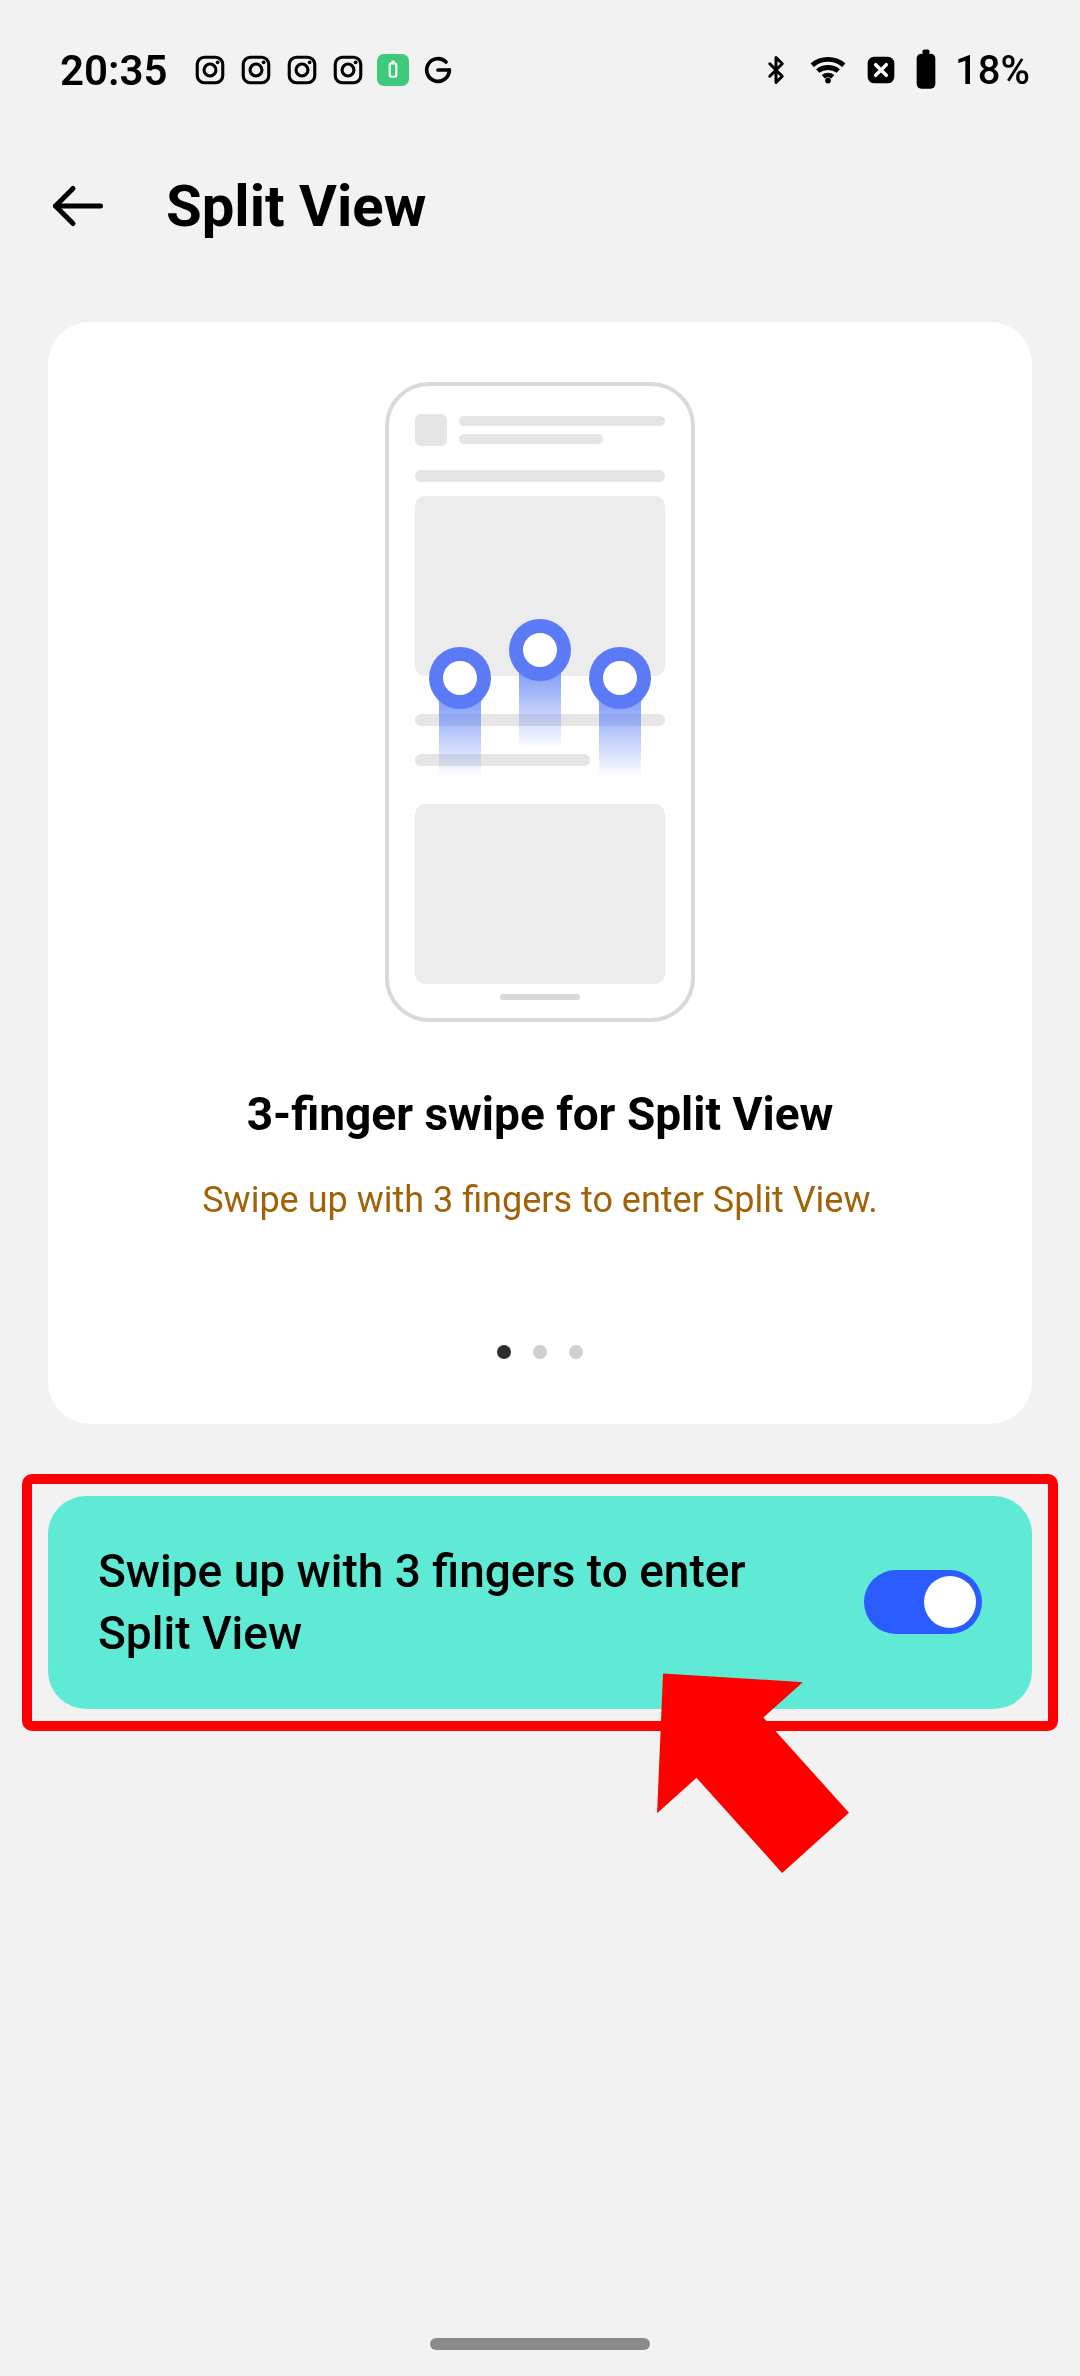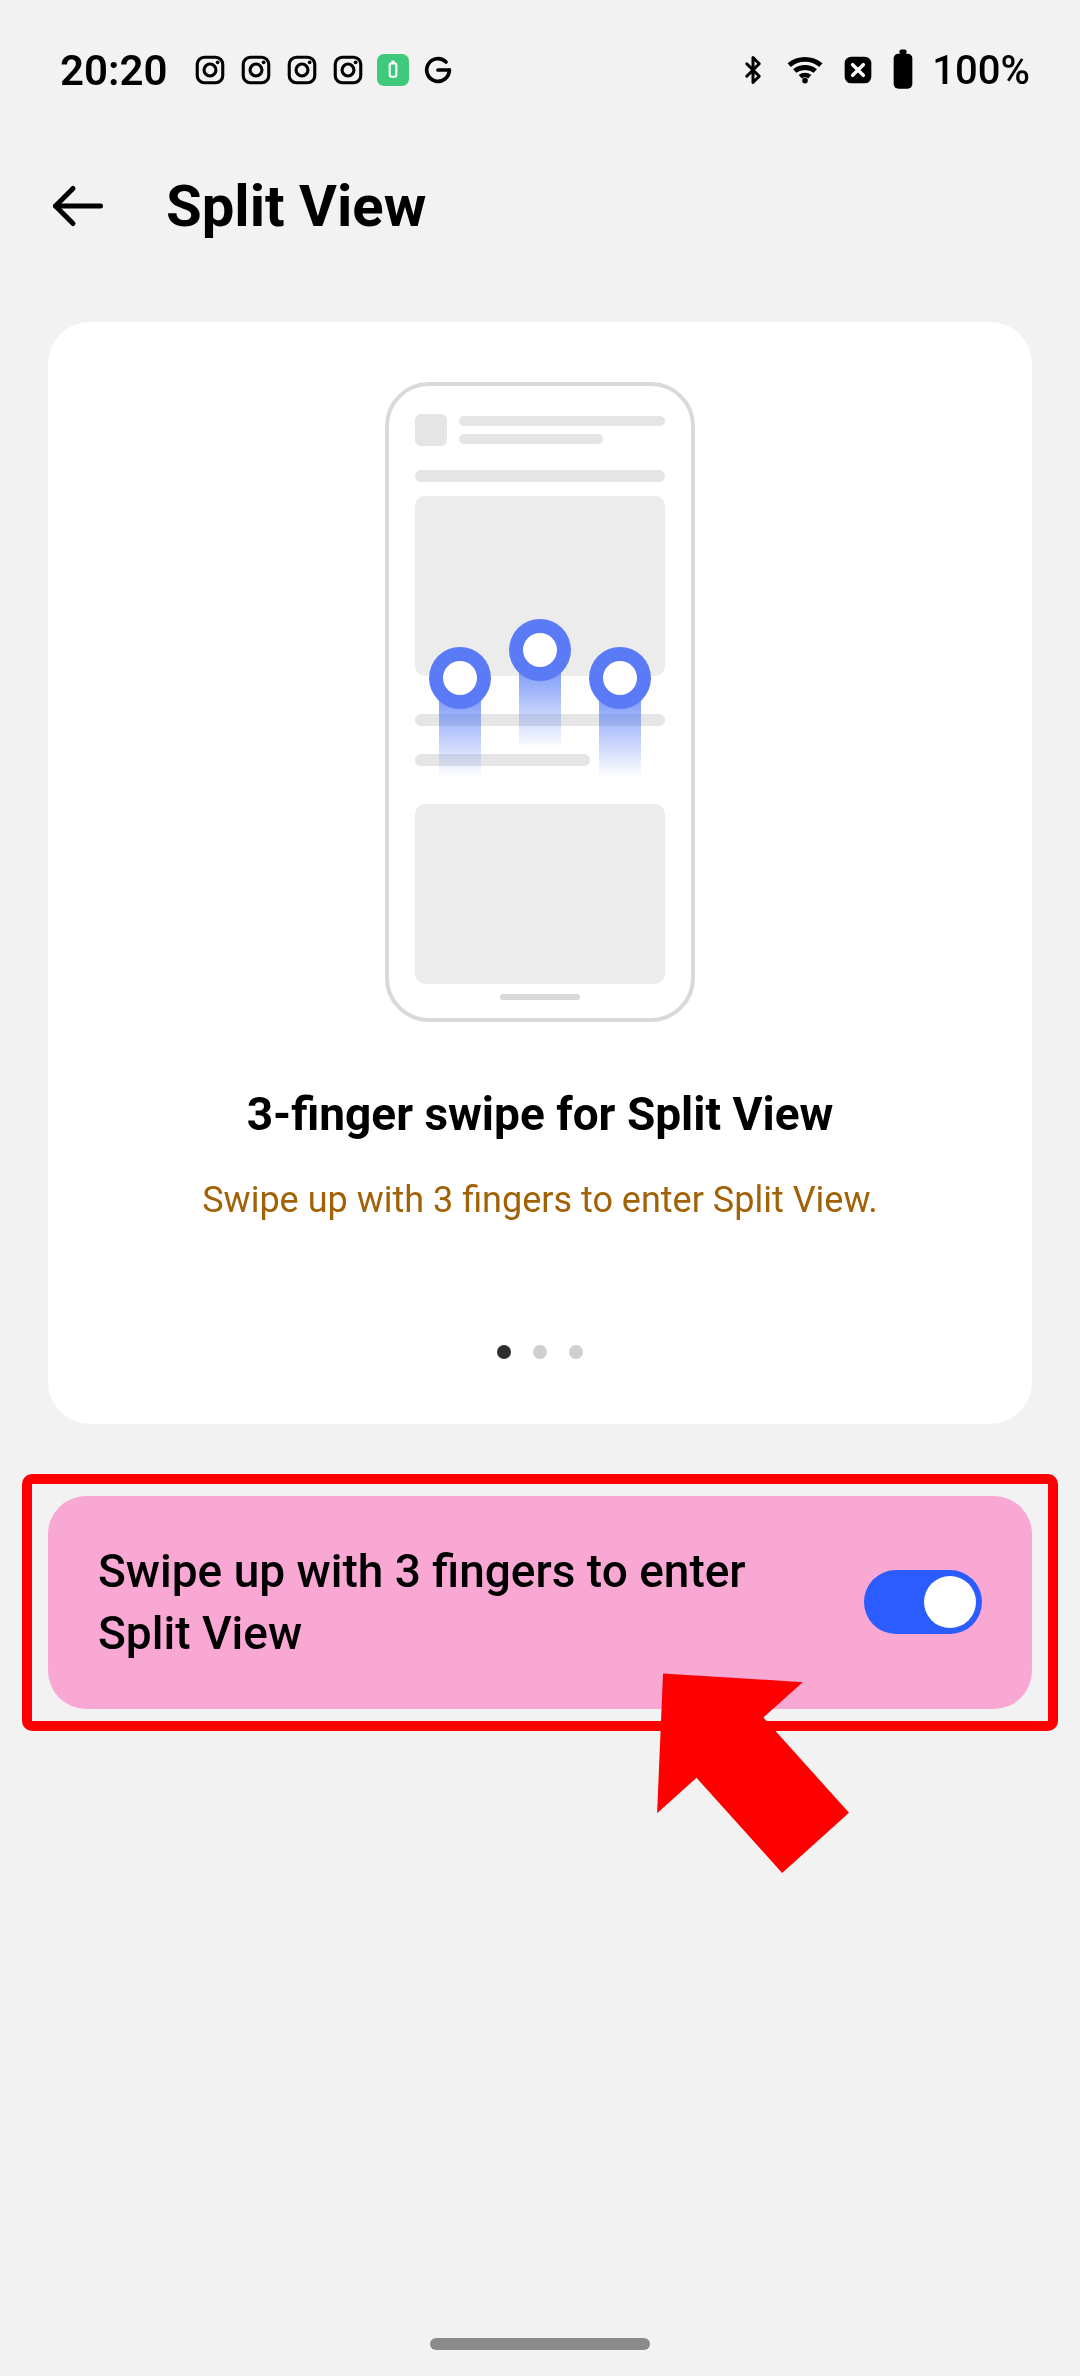--- a/index.html
+++ b/index.html
@@ -99,21 +99,21 @@
 
   
   .highlight-box {
     margin: 50px 22px 0 22px;
     border: 10px solid #ff0000;
     border-radius: 10px;
     padding: 0;
   }
   .setting-row {
     margin: 12px 16px;
-    background:#f9a8d4;
+    background:#5eead4;
     border-radius: 38px;
     padding: 44px 50px;
     display:flex; align-items:center; justify-content:flex-end;
     gap: 30px;
   }
   .setting-label {
     font-size: 46px; font-weight: 500; line-height:1.35; flex:1;
   }
   .toggle {
     width: 118px; height: 64px; border-radius: 40px;
@@ -138,21 +138,21 @@
   .gesture-bar{
     position:absolute; bottom:26px; left:50%; transform:translateX(-50%);
     width:220px; height:12px; background:#8a8a8a; border-radius:6px;
   }
 </style>
 </head>
 <body>
 
 <div class="status-bar">
   <div class="status-left">
-    <span class="status-time">20:20</span>
+    <span class="status-time">20:35</span>
     <span class="status-small-icon">
       <svg viewBox="0 0 24 24" fill="none" stroke="#000" stroke-width="2.2">
           <rect x="3" y="3" width="18" height="18" rx="5"></rect>
           <circle cx="12" cy="12" r="4.2"></circle>
           <circle cx="17.4" cy="6.6" r="1.3" fill="#000" stroke="none"></circle>
         </svg>
     </span>
     <span class="status-small-icon">
       <svg viewBox="0 0 24 24" fill="none" stroke="#000" stroke-width="2.2">
           <rect x="3" y="3" width="18" height="18" rx="5"></rect>
@@ -206,21 +206,21 @@
           <rect x="2" y="2" width="20" height="20" rx="5" fill="#000"></rect>
           <path d="M8 8l8 8M16 8l-8 8" stroke="#fff" stroke-width="2.6" stroke-linecap="round"></path>
         </svg>
     </span>
     <span>
       <svg width="30" height="42" viewBox="0 0 24 36">
           <rect x="4" y="4" width="16" height="30" rx="4" fill="#000"></rect>
           <rect x="9" y="0.5" width="6" height="4" rx="1.5" fill="#000"></rect>
         </svg>
     </span>
-    <span class="battery-text">100%</span>
+    <span class="battery-text">18%</span>
   </div>
 </div>
 
 <div class="header">
   <div class="back-btn">
     <svg viewBox="0 0 24 24" fill="none" stroke="#000" stroke-width="2" stroke-linecap="round" stroke-linejoin="round">
         <line x1="21" y1="12" x2="3" y2="12"></line>
         <polyline points="10 5 3 12 10 19"></polyline>
       </svg>
   </div>

